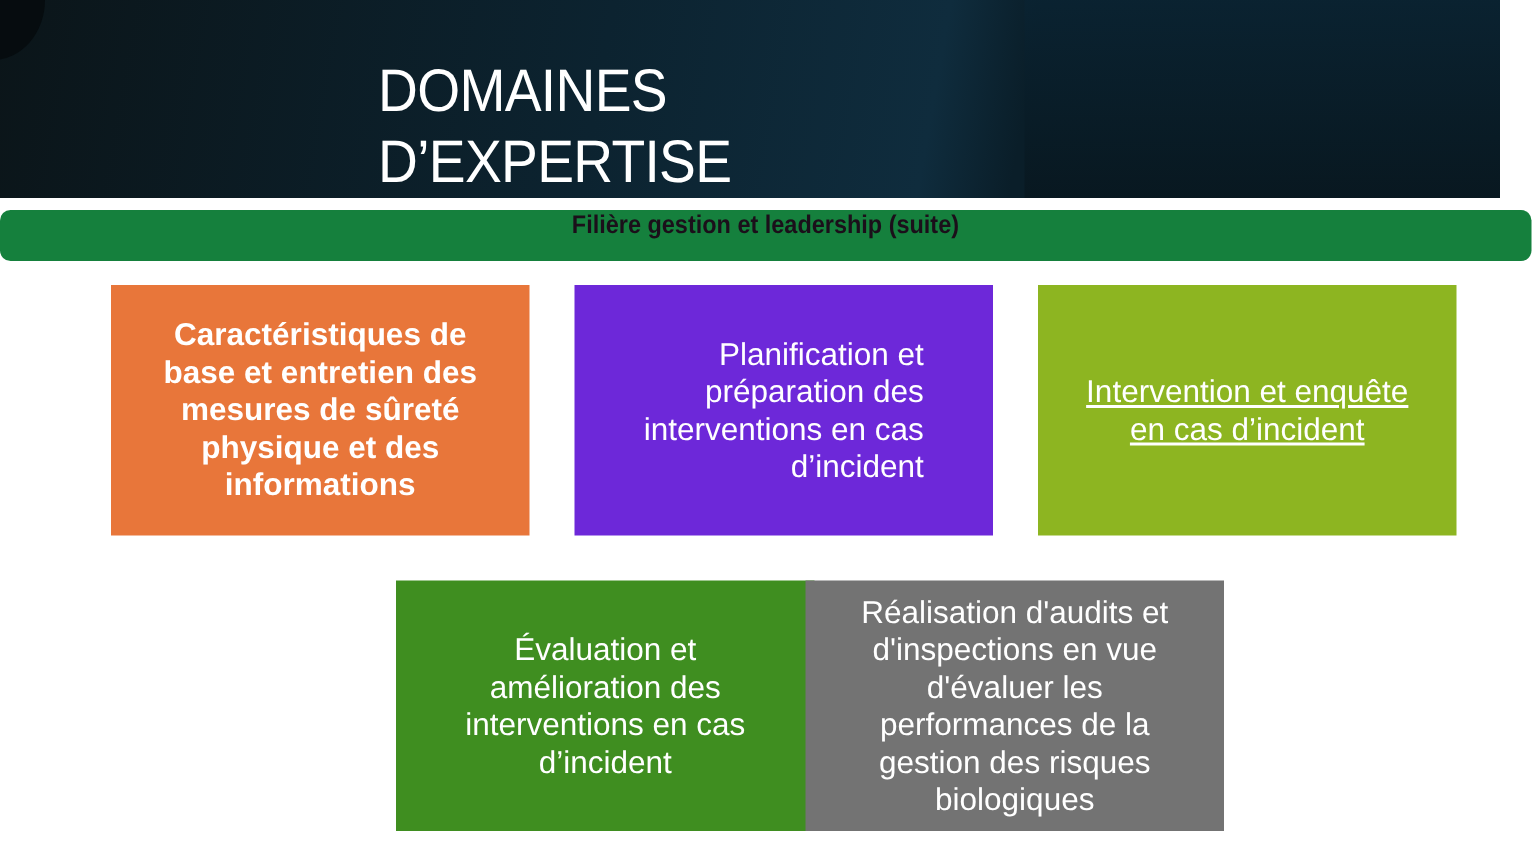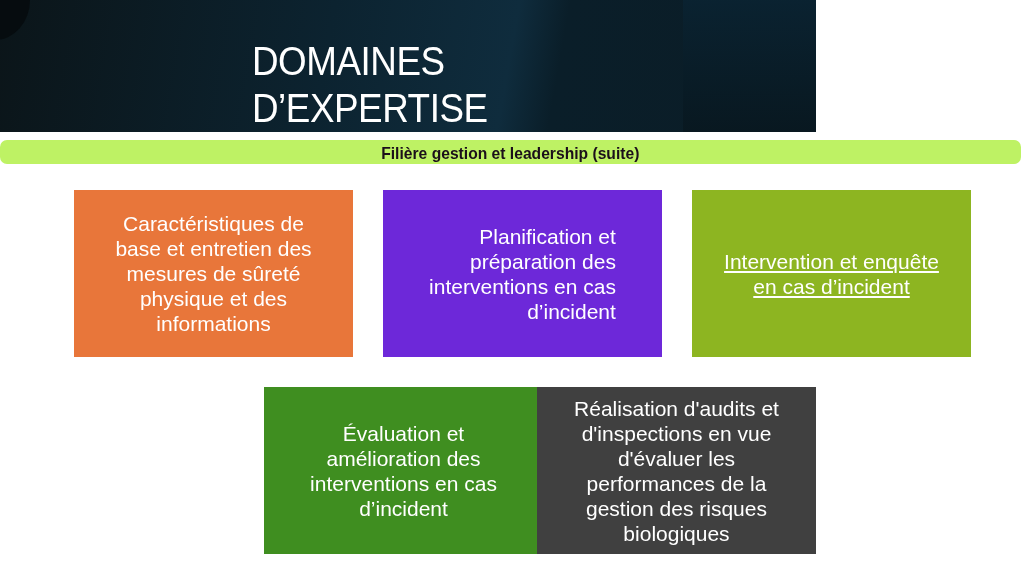--- a/index.html
+++ b/index.html
@@ -2,44 +2,44 @@
 <html><head>
   <meta charset="utf-8">
   <style>
     html, body { margin: 0; padding: 0; }
     body {
       width: 1024px; height: 576px; position: relative; overflow: hidden;
       background: #ffffff;
       font-family: "Liberation Sans", sans-serif;
     }
     .header {
-      position: absolute; left: 0; top: 0; width: 816px; height: 132px;
+      position: absolute; left: 0; top: 0; width: 1000px; height: 132px;
       background: linear-gradient(100deg, #0b1519 0%, #0c2330 40%, #0f2c3d 62%, #0a1e29 68%, #0b1d27 100%);
       overflow: hidden;
     }
     .header .shade-right {
       position: absolute; left: 683px; top: 0; width: 341px; height: 132px;
       background: linear-gradient(180deg, #0a2332 0%, #08171f 100%);
       opacity: 0.85;
     }
     .header .corner {
       position: absolute; left: -40px; top: -40px; width: 70px; height: 80px;
       background: #050a0c; border-radius: 50%; opacity: 0.8;
     }
     .title {
       position: absolute; left: 252px; top: 38px;
       color: #ffffff; font-size: 40px; line-height: 47px;
       font-weight: normal; letter-spacing: -0.5px;
       transform: scaleX(0.92); transform-origin: left top;
     }
     .title div { white-space: nowrap; }
     .banner {
-      position: absolute; left: 0; top: 140px; width: 1021px; height: 24px;
-      background: #bef264; border-radius: 7px;
-      display: flex; align-items: flex-end; justify-content: center;
+      position: absolute; left: 0; top: 140px; width: 1021px; height: 34px;
+      background: #15803d; border-radius: 7px;
+      display: flex; align-items: flex-start; justify-content: center;
     }
     .banner span {
       color: #1b0f1a; font-size: 17px; font-weight: bold;
       transform: scaleX(0.92);
     }
     .box {
       position: absolute; width: 279px; height: 167px;
       display: flex; align-items: center; justify-content: center;
       text-align: center; color: #ffffff;
       font-size: 21px; line-height: 25px;
@@ -56,21 +56,21 @@
   <div class="title">
     <div>DOMAINES</div>
     <div>D’EXPERTISE</div>
   </div>
 </div>
 
 <div class="banner">
   <span>Filière gestion et leadership (suite)</span>
 </div>
 
-<div class="box" style="left:74px; top:190px; background:#e8763a;">
+<div class="box" style="left:74px; top:190px; background:#e8763a;font-weight:bold;">
   <span>Caractéristiques de
 base et entretien des
 mesures de sûreté
 physique et des
 informations</span>
 </div>
 
 <div class="box" style="left:383px; top:190px; background:#6d28d9;text-align:right;">
   <span>Planification et
 préparation des
@@ -83,20 +83,20 @@
 en cas d’incident</span>
 </div>
 
 <div class="box" style="left:228px; top:387px; background:#3f8e20;margin-left:36px;">
   <span>Évaluation et
 amélioration des
 interventions en cas
 d’incident</span>
 </div>
 
-<div class="box" style="left:537px; top:387px; background:#404040;">
+<div class="box" style="left:537px; top:387px; background:#737373;">
   <span>Réalisation d'audits et
 d'inspections en vue
 d'évaluer les
 performances de la
 gestion des risques
 biologiques</span>
 </div>
 
 </body></html>

